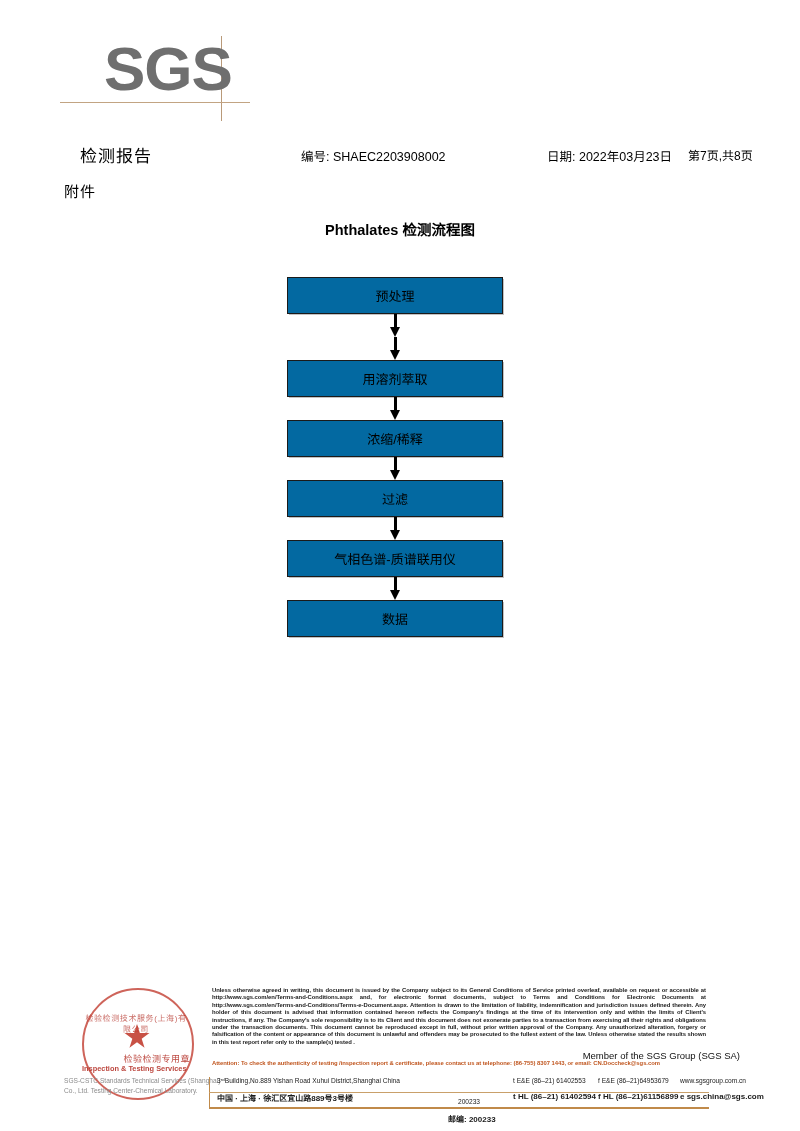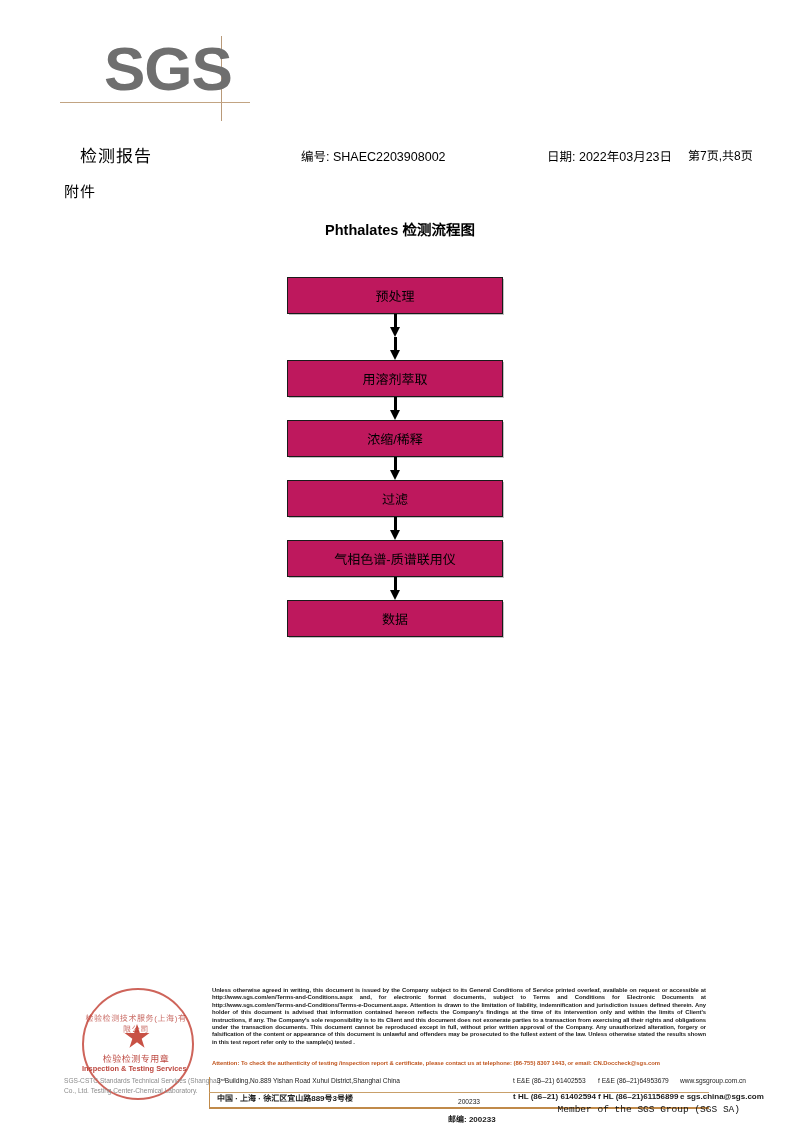--- a/index.html
+++ b/index.html
@@ -115,21 +115,21 @@
     left: 287px;
     top: 277px;
     width: 216px;
   }
   .flow-step {
     position: relative;
     width: 216px;
     height: 37px;
     box-sizing: border-box;
     border: 1px solid #1a1a1a;
-    background: #be185d;
+    background: #0369a1;
     display: flex;
     align-items: center;
     justify-content: center;
     font-size: 13px;
     color: #000;
     box-shadow: 1.5px 1.5px 0 -0.5px rgba(120,120,120,0.45);
   }
   .flow-arrow {
     width: 216px;
     height: 23px;
@@ -181,21 +181,21 @@
     height: 26px;
     background: #c0392b;
     opacity: 0.88;
     clip-path: polygon(50% 0%, 61% 35%, 98% 35%, 68% 57%, 79% 91%, 50% 70%, 21% 91%, 32% 57%, 2% 35%, 39% 35%);
   }
   .stamp-cn {
     position: absolute;
     left: 0;
     top: 64px;
     width: 108px;
-    text-align: center;
+    text-align: right;
     font-size: 9px;
     color: #b5332a;
     opacity: 0.9;
     letter-spacing: 0.5px;
   }
   .stamp-en {
     position: absolute;
     left: 0;
     top: 76px;
     width: 108px;
@@ -298,26 +298,25 @@
   .c-addr { position: absolute; left: 4px; }
   .c-zip  { position: absolute; left: 245px; margin-top: 21px; }
   .c-tel  { position: absolute; left: 300px; }
   .c-fax  { position: absolute; left: 385px; }
   .c-web  { position: absolute; left: 467px; }
   .addr-row.r2 .c-zip { left: 235px; }
 
   .member-line {
     position: absolute;
     left: 0;
-    top: 1104px;
+    top: 1050px;
     width: 740px;
     text-align: right;
     font-size: 9.5px;
     color: #111;
-    font-family: Liberation Mono, monospace;
   }
 </style>
 </head>
 <body>
 
 <div class="logo-area">
   <div class="logo-vline"></div>
   <div class="logo-hline"></div>
   <div class="logo-text">SGS</div>
 </div>

